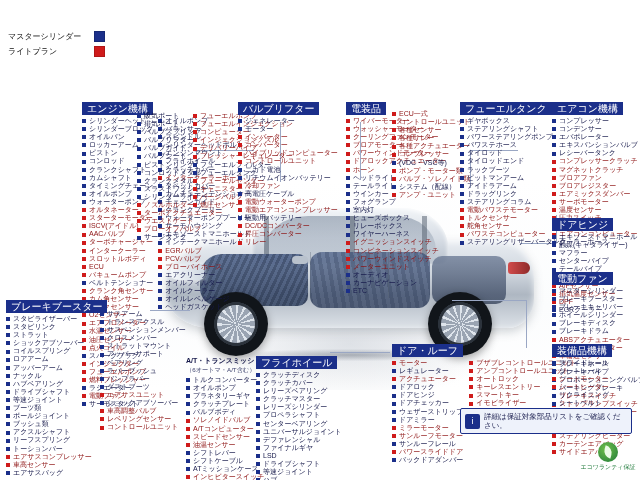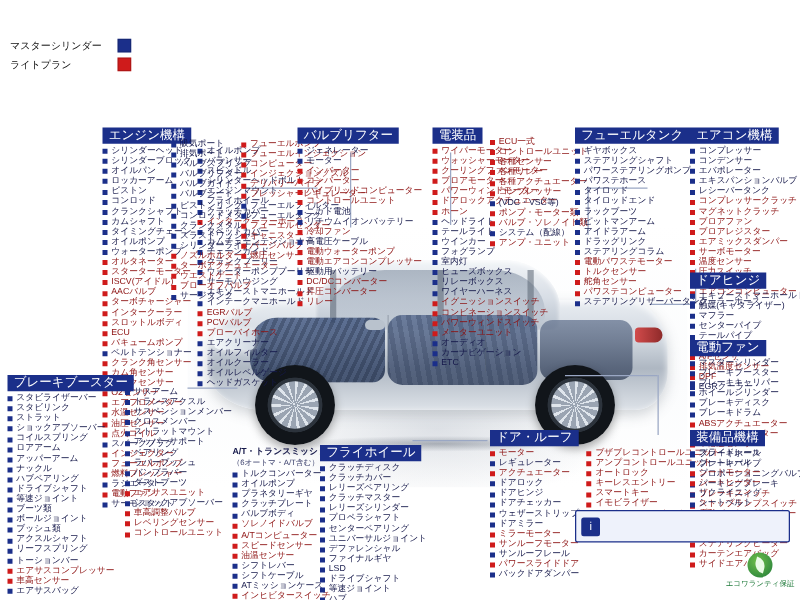--- a/index.html
+++ b/index.html
@@ -618,20 +618,21 @@
       <li class="red">エアバッグユニット</li>
       <li class="red">エアバッグセンサー</li>
       <li class="red">ステアリングヒーター</li>
       <li class="red">カーテンエアバッグ</li>
       <li class="red">サイドエアバッグ</li>
     </ul>
   </div>
 
   <div class="footer">
     <div class="fbadge">i</div>
+    <div class="ftext">詳細は保証対象部品リストをご確認ください。</div>
   </div>
 
   <div class="brand">
     <div class="leafmark"></div>
     <div class="btext">エコワランティ保証</div>
   </div>
 
 </div>
 
 </body></html>

